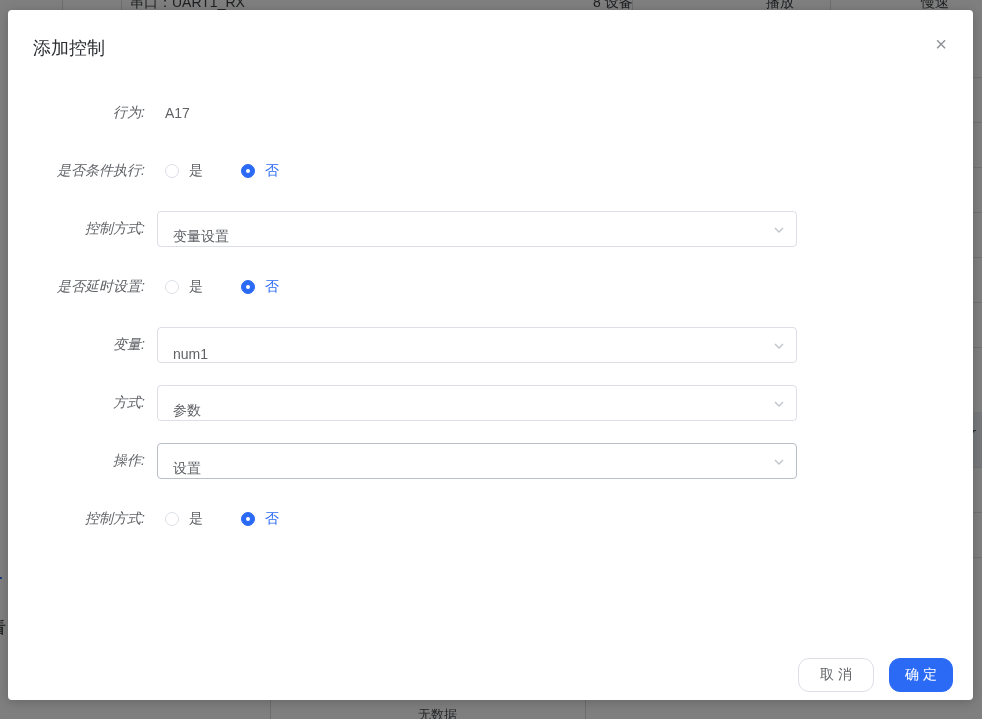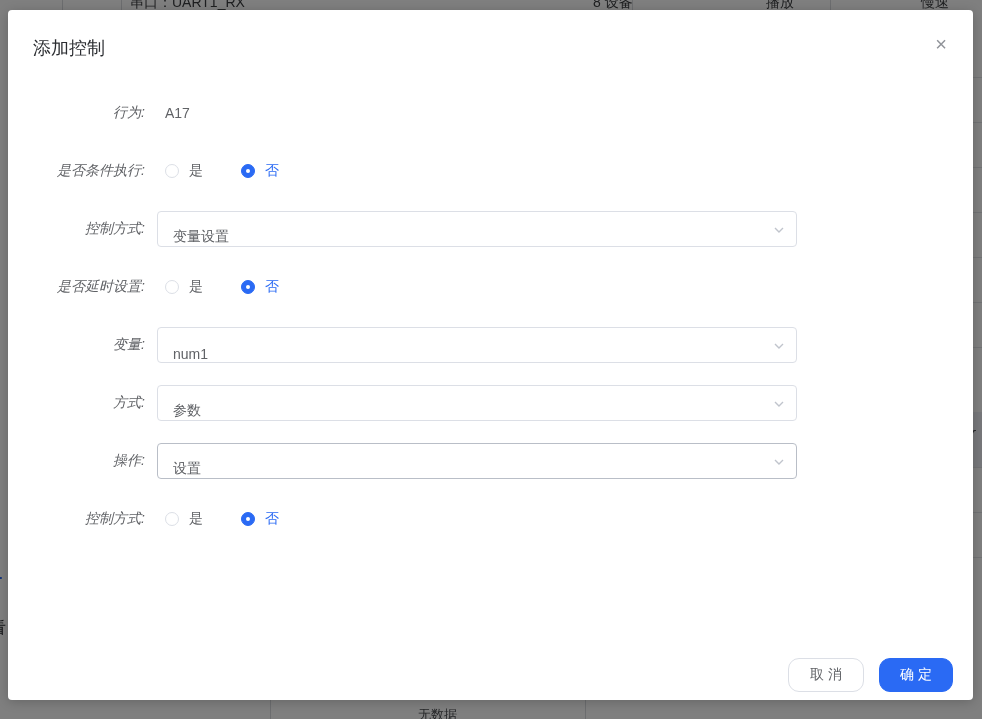--- a/index.html
+++ b/index.html
@@ -45,21 +45,21 @@
   .rb{width:14px;height:14px;border-radius:50%;border:1px solid #dcdfe6;background:#fff;box-sizing:border-box;position:relative;}
   .rl{font-size:14px;color:#606266;margin-left:10px;}
   .radio.checked .rb{background:#2a6af4;border-color:#2a6af4;}
   .radio.checked .rb::after{content:"";position:absolute;left:4px;top:4px;width:4px;height:4px;border-radius:50%;background:#fff;}
   .radio.checked .rl{color:#2a6af4;}
 
   .footer{position:absolute;right:20px;bottom:8px;display:flex;gap:15px;}
   .btn{height:34px;border-radius:11px;font-size:14px;cursor:pointer;box-sizing:border-box;
        font-family:"Liberation Sans","DejaVu Sans",sans-serif;}
   .btn-cancel{width:76px;background:#fff;border:1px solid #dcdfe6;color:#606266;}
-  .btn-confirm{width:74px;background:#2a6af4;border:1px solid #2a6af4;color:#fff;}
+  .btn-confirm{width:64px;background:#2a6af4;border:1px solid #2a6af4;color:#fff;}
 </style>
 </head>
 <body>
 
 <div class="stage">
 
   <div class="bg">
     <div class="bg-top">
       <span class="cell" style="left:130px">串口：UART1_RX</span>
       <span class="cell" style="left:593px">8 设备</span>

